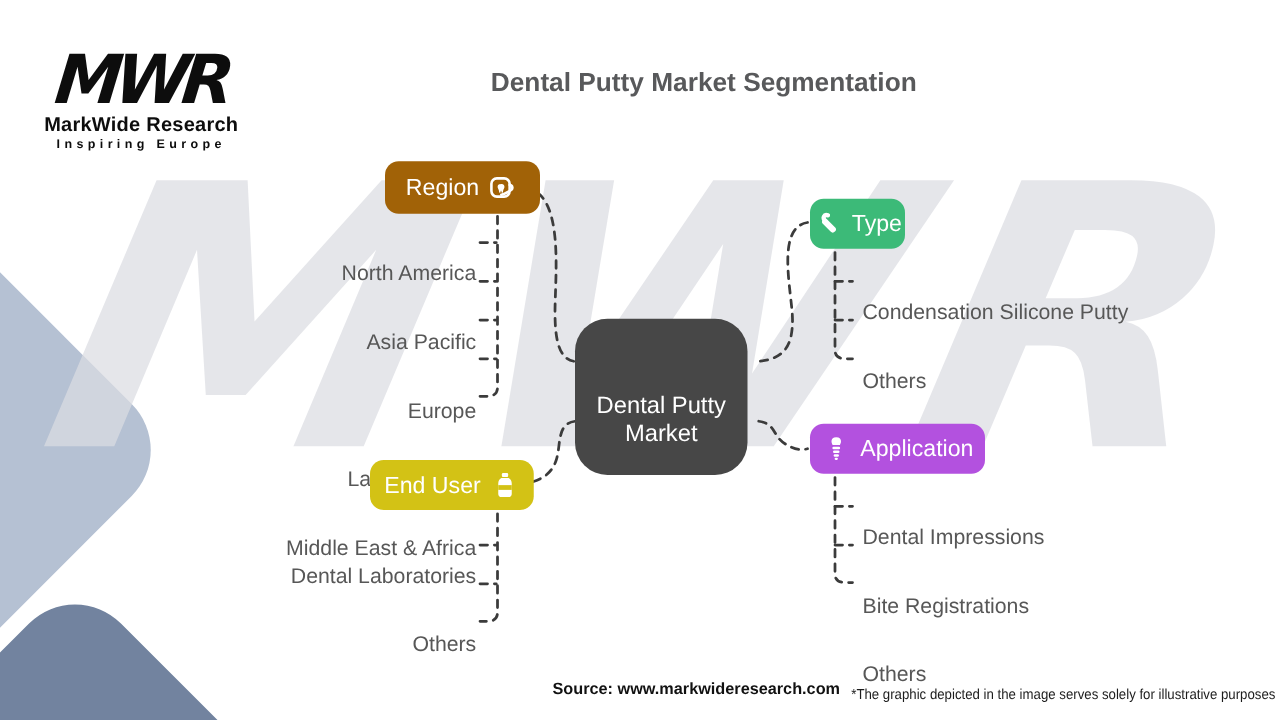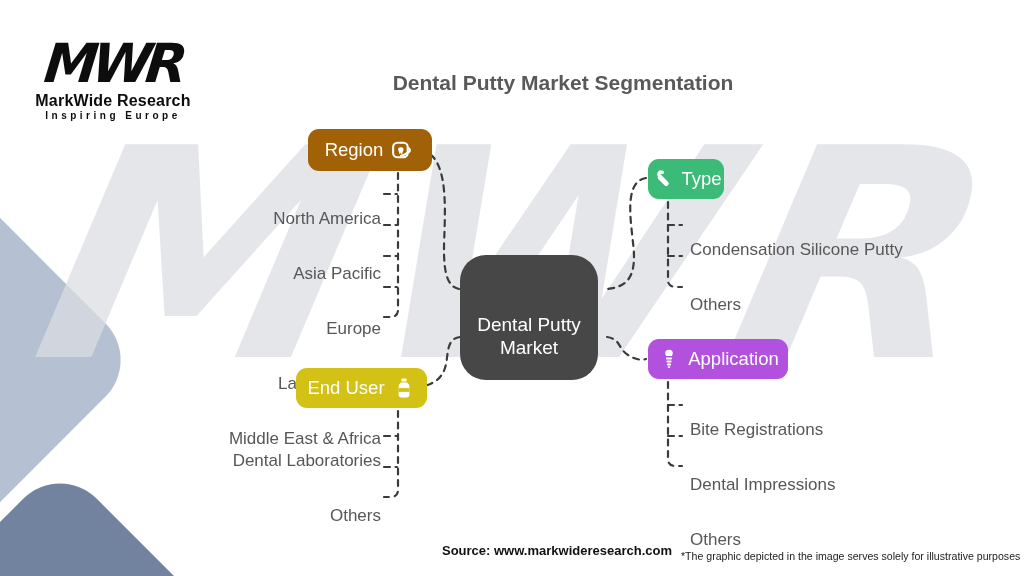--- a/index.html
+++ b/index.html
@@ -15,21 +15,21 @@
     letter-spacing:14px;color:rgba(219,221,226,0.72);transform:skewX(-12deg) scaleX(1.08);
     font-family:"DejaVu Sans",sans-serif;user-select:none;}
 
   
   .logo{position:absolute;left:34px;top:36px;z-index:5;text-align:center;width:158px;color:#0d0d0d;}
   .logo .monogram{font-family:"DejaVu Sans",sans-serif;font-weight:bold;font-style:italic;
     font-size:54px;line-height:56px;letter-spacing:-6px;transform:skewX(-6deg);}
   .logo .name{font-weight:bold;font-size:16px;line-height:17px;letter-spacing:.2px;}
   .logo .tagline{font-weight:bold;font-size:10px;letter-spacing:3.5px;line-height:13px;}
 
-  .title{position:absolute;left:563px;top:71px;transform:translateX(-50%);z-index:5;
+  .title{position:absolute;left:563px;top:55px;transform:translateX(-50%);z-index:5;
     font-size:21px;font-weight:bold;color:#58595b;white-space:nowrap;}
 
   
   #connectors{position:absolute;left:0;top:0;z-index:3;}
   #connectors path{fill:none;stroke:#3b3b3b;stroke-width:2.2;stroke-dasharray:6 5.5;stroke-linecap:round;}
 
   
   .segbox{position:absolute;z-index:5;display:flex;align-items:center;justify-content:center;
     gap:7px;border-radius:11px;color:#fff;font-size:18.5px;height:40px;box-sizing:border-box;}
   .segbox svg{display:block;flex:0 0 auto;}
@@ -132,22 +132,22 @@
     <svg width="24" height="24" viewBox="0 0 24 24">
       <path d="M12 2.8 c-2.7 0 -4 1.6 -3.8 3.5 c.1 1.1 .6 1.8 .85 2.7 h5.9 c.25 -.9 .75 -1.6 .85 -2.7 C16 4.4 14.7 2.8 12 2.8 z" fill="#fff"></path>
       <rect x="8.9" y="10.4" width="6.2" height="2" rx="1" fill="#fff"></rect>
       <rect x="9.4" y="13.4" width="5.2" height="2" rx="1" fill="#fff"></rect>
       <rect x="9.9" y="16.4" width="4.2" height="2" rx="1" fill="#fff"></rect>
       <rect x="10.7" y="19.2" width="2.6" height="1.7" rx="0.85" fill="#fff"></rect>
     </svg>
     <span>Application</span>
   </div>
   <div class="seglist list-application">
+      <div class="item">Dental Impressions</div>
       <div class="item">Bite Registrations</div>
-      <div class="item">Dental Impressions</div>
       <div class="item">Others</div>
     </div>
 
   <div class="segbox seg-enduser">
     <span>End User</span>
     <svg width="24" height="24" viewBox="0 0 24 24">
       <rect x="9.5" y="2.4" width="5" height="3.2" rx="0.9" fill="#fff"></rect>
       <path d="M9.1 6.4 h5.8 c1.7 1.2 2.5 2.3 2.5 4.3 v8.4 c0 1.4 -1.1 2.5 -2.5 2.5 h-5.8 c-1.4 0 -2.5 -1.1 -2.5 -2.5 v-8.4 c0 -2 .8 -3.1 2.5 -4.3 z" fill="#fff"></path>
       <rect x="6.6" y="12.1" width="10.8" height="3.8" fill="#d3c215"></rect>
     </svg>

